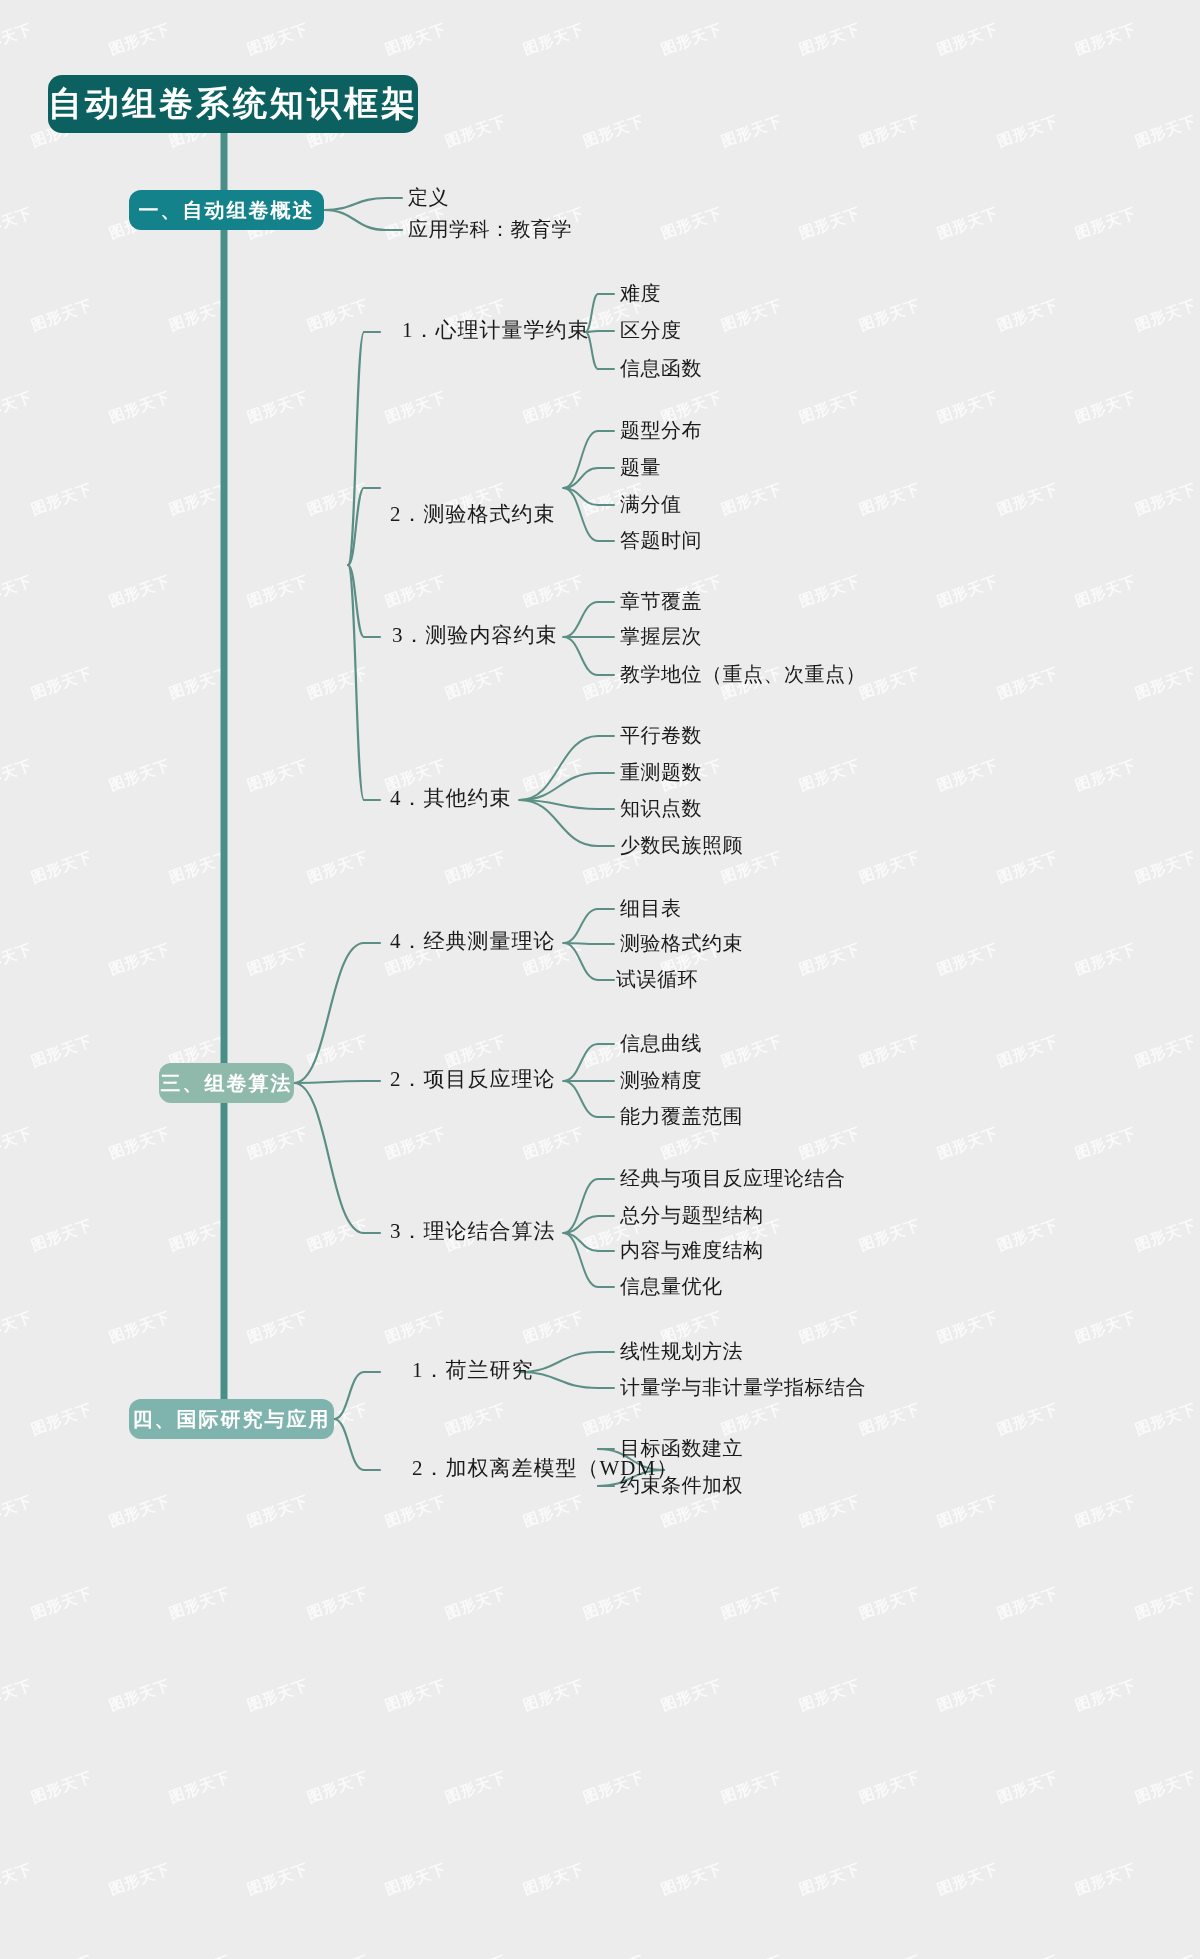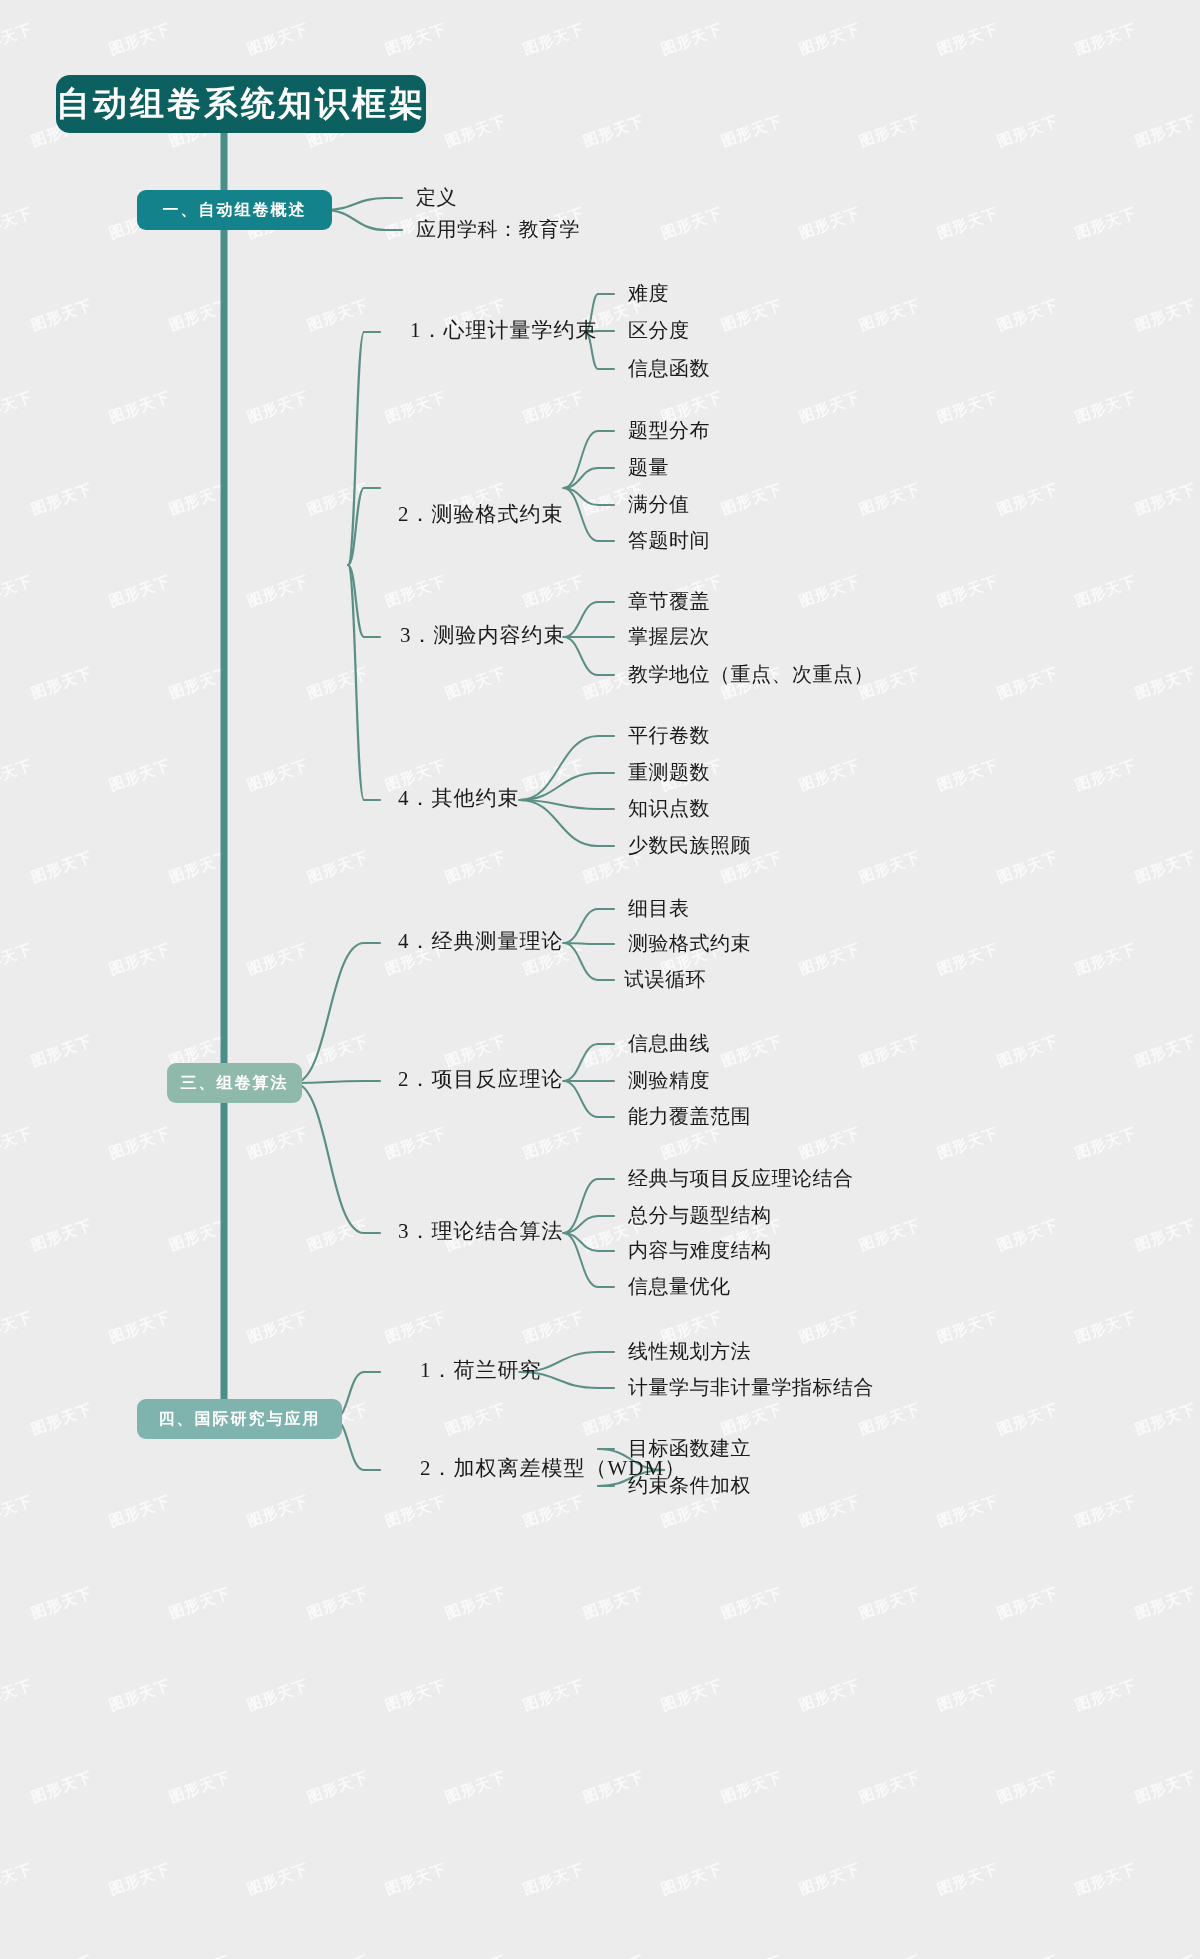--- a/index.html
+++ b/index.html
@@ -40,21 +40,20 @@
     inset: 0;
     z-index: 2;
     pointer-events: none;
   }
 
   
   #nodes {
     position: absolute;
     inset: 0;
     z-index: 3;
-    margin-left: 8px;
   }
 
   .pill {
     position: absolute;
     display: flex;
     align-items: center;
     justify-content: center;
     border-radius: 12px;
     color: #ffffff;
     font-weight: bold;
@@ -62,22 +61,21 @@
     letter-spacing: 2px;
     box-sizing: border-box;
     white-space: nowrap;
   }
   .pill.root {
     font-size: 34px;
     border-radius: 14px;
     letter-spacing: 3px;
   }
   .pill.sec {
-    font-size: 16px;
-    border-radius: 9px;
+    font-size: 20px;
   }
 
   .leaf {
     position: absolute;
     color: #1a1a1a;
     font-size: 20px;
     white-space: nowrap;
     font-family: "Liberation Serif", "DejaVu Serif", serif;
     line-height: 1;
   }

